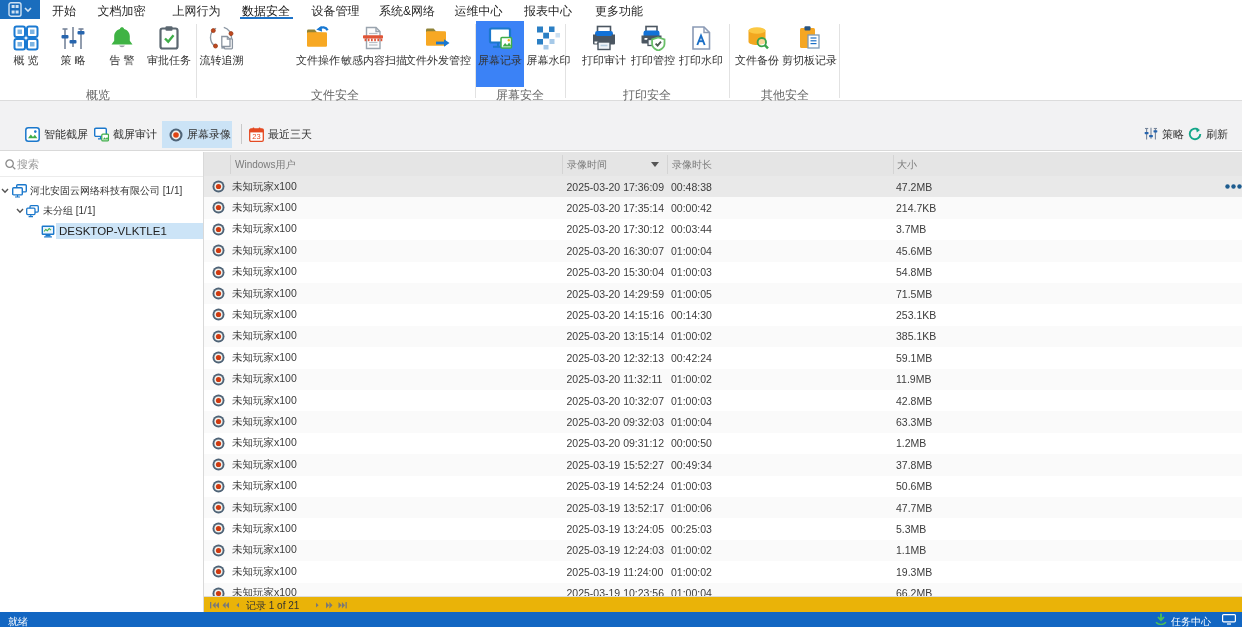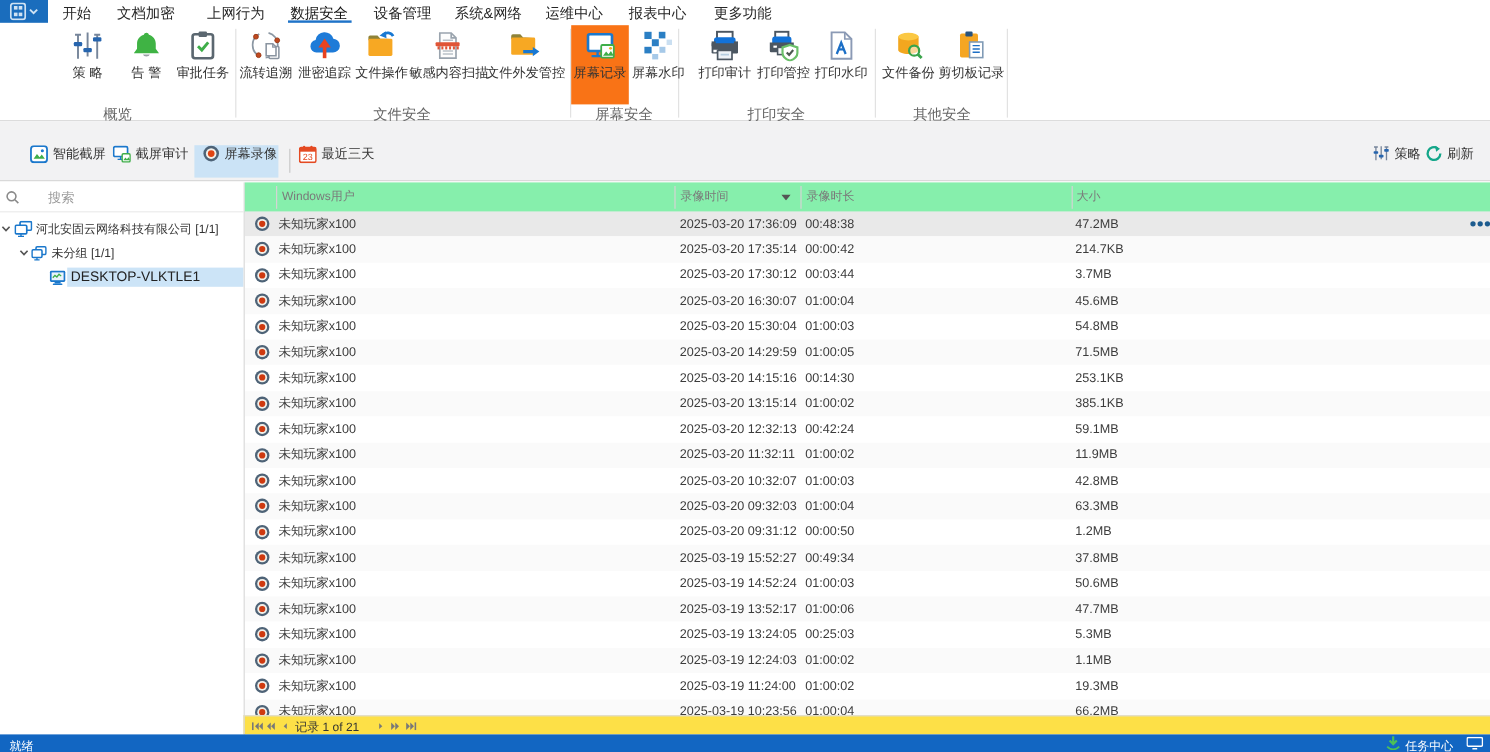--- a/index.html
+++ b/index.html
@@ -10,44 +10,44 @@
 .tab{position:absolute;top:3px;height:15px;font-size:12px;color:#262626;white-space:nowrap}
 .tab.sel{color:#111}
 #tabline{position:absolute;left:240px;top:17px;width:53px;height:2px;background:#1e73c8}
 
 #ribbon{position:absolute;left:0;top:20px;width:1242px;height:81px;background:#fff;border-bottom:1px solid #dcdcdc}
 .gsep{position:absolute;top:4px;width:1px;height:74px;background:#e2e2e2}
 .glabel{position:absolute;top:67px;font-size:12px;color:#666;white-space:nowrap;transform:translateX(-50%)}
 .rbtn{position:absolute;top:1px;height:66px;text-align:center}
 .rbtn .ric{display:block;margin:4px auto 2px}
 .rbtn .rlb{display:block;font-size:11px;color:#333;white-space:nowrap;letter-spacing:0}
-.rbtn.sel{background:#f97316}
+.rbtn.sel{background:#3b82f6}
 
 #toolbar{position:absolute;left:0;top:101px;width:1242px;height:50px;background:#f2f2f3;border-bottom:1px solid #d9d9d9}
-.tbtn{position:absolute;top:20px;height:26px;display:flex;align-items:flex-start;font-size:11px;color:#333;white-space:nowrap}
+.tbtn{position:absolute;top:20px;height:26px;display:flex;align-items:center;font-size:11px;color:#333;white-space:nowrap}
 .tbtn svg{margin-right:4px}
 .tbtn.sel{background:#cbe3f6;top:20px;height:27px}
 .tsep{position:absolute;top:23px;width:1px;height:20px;background:#c9c9c9}
 
 #leftpanel{position:absolute;left:0;top:152px;width:203px;height:460px;background:#fff}
 #searchrow{position:absolute;left:0;top:0;width:203px;height:25px;border-bottom:1px solid #ececec;display:flex;align-items:center}
-#searchrow .stext{color:#9a9a9a;font-size:11px;margin-left:24px}
+#searchrow .stext{color:#9a9a9a;font-size:11px;margin-left:1px}
 .titem{position:absolute;display:flex;align-items:center;font-size:10px;color:#333;white-space:nowrap}
 #table{position:absolute;left:203px;top:152px;width:1039px;height:460px;border-left:1px solid #d9d9d9;background:#fff}
-#thead{position:absolute;left:0;top:0;width:1039px;height:25px;background:#86efac}
+#thead{position:absolute;left:0;top:0;width:1039px;height:25px;background:#e5e5e5}
 .hcell{position:absolute;top:0;height:25px;line-height:25px;font-size:10px;color:#7a7a7a;white-space:nowrap}
 .hsep{position:absolute;top:3px;width:1px;height:19px;background:#d4d4d4}
 #rows{position:absolute;left:0;top:24px;width:1039px;height:420px;overflow:hidden}
 .row{position:absolute;left:0;width:1039px;height:21.4px;display:flex;align-items:center;font-size:10.5px;color:#3c3c3c}
 .row .c1{position:absolute;left:28px}
 .row .c2{position:absolute;left:362.5px}
 .row .c3{position:absolute;left:467px}
 .row .c4{position:absolute;left:692px}
 .row svg{position:absolute;left:8px;top:4px}
-#pagebar{position:absolute;left:203px;top:596px;width:1039px;height:16px;background:#fde047;border-top:1px solid #dcdcdc;border-left:1px solid #d9d9d9}
+#pagebar{position:absolute;left:203px;top:596px;width:1039px;height:16px;background:#eab308;border-top:1px solid #dcdcdc;border-left:1px solid #d9d9d9}
 
 #statusbar{position:absolute;left:0;top:612px;width:1242px;height:15px;background:#1266c2;color:#fff;font-size:10px}
 </style></head>
 <body>
 <div id="app">
 
 <div id="tabbar">
   <div id="appbtn">
         <svg width="26" height="15" viewBox="0 0 26 15" style="position:absolute;left:8px;top:2px">
           <rect x="1" y="0.8" width="12" height="13.4" rx="2" fill="none" stroke="#cfe2f3" stroke-width="1.4"></rect>
@@ -77,20 +77,37 @@
   <div class="gsep" style="left:475px"></div>
   <div class="gsep" style="left:565px"></div>
   <div class="gsep" style="left:729px"></div>
   <div class="gsep" style="left:839px"></div>
   <span class="glabel" style="left:98px">概览</span>
   <span class="glabel" style="left:335px">文件安全</span>
   <span class="glabel" style="left:520px">屏幕安全</span>
   <span class="glabel" style="left:647px">打印安全</span>
   <span class="glabel" style="left:785px">其他安全</span>
 
+  <div class="rbtn" style="left:2px;width:48px">
+        <svg class="ric" width="26" height="26" viewBox="0 0 26 26">
+          <g fill="#fff" stroke="#1b7ad2" stroke-width="2">
+            <rect x="1.5" y="1.5" width="10.5" height="10.5" rx="2"></rect>
+            <rect x="14" y="1.5" width="10.5" height="10.5" rx="2"></rect>
+            <rect x="1.5" y="14" width="10.5" height="10.5" rx="2"></rect>
+            <rect x="14" y="14" width="10.5" height="10.5" rx="2"></rect>
+          </g>
+          <g fill="#7db4e2">
+            <rect x="4.5" y="4.5" width="4.5" height="4.5"></rect>
+            <rect x="17" y="4.5" width="4.5" height="4.5"></rect>
+            <rect x="4.5" y="17" width="4.5" height="4.5"></rect>
+            <rect x="17" y="17" width="4.5" height="4.5"></rect>
+          </g>
+        </svg>
+        <span class="rlb">概 览</span>
+      </div>
 
   <div class="rbtn" style="left:49px;width:48px">
         <svg class="ric" width="26" height="26" viewBox="0 0 26 26">
           <g stroke="#76859a" stroke-width="1.6">
             <line x1="5" y1="4" x2="5" y2="24"></line>
             <line x1="13" y1="2" x2="13" y2="22"></line>
             <line x1="21" y1="4" x2="21" y2="24"></line>
             <line x1="2.5" y1="4" x2="7.5" y2="4"></line>
             <line x1="18.5" y1="4" x2="23.5" y2="4"></line>
           </g>
@@ -128,30 +145,20 @@
             <circle cx="23" cy="8.6" r="2"></circle>
             <circle cx="7.5" cy="21" r="2"></circle>
           </g>
           <rect x="16.2" y="13.8" width="8.2" height="10" rx="0.8" fill="#fff" stroke="#8a94a0" stroke-width="1.3"></rect>
           <path d="M13.8 11.5h5.5l2.7 2.7v7.3h-8.2z" fill="#fff" stroke="#8a94a0" stroke-width="1.3"></path>
           <path d="M19.3 11.5v2.7h2.7" fill="none" stroke="#8a94a0" stroke-width="1.1"></path>
         </svg>
         <span class="rlb">流转追溯</span>
       </div>
 
-  <div class="rbtn" style="left:246px;width:49px">
-        <svg class="ric" width="27" height="26" viewBox="0 0 27 26">
-          <path d="M6.6 18.8a5.3 5.3 0 0 1-.6-10.5A7.6 7.6 0 0 1 20.8 7.2a5.6 5.6 0 0 1-.7 11.6z" fill="#1e7bd8"></path>
-          <g fill="#e8431f">
-            <rect x="12" y="13" width="3" height="10.5"></rect>
-            <path d="M13.5 7l5.2 7.6H8.3z"></path>
-          </g>
-        </svg>
-        <span class="rlb">泄密追踪</span>
-      </div>
 
   <div class="rbtn" style="left:294px;width:48px">
         <svg class="ric" width="26" height="26" viewBox="0 0 26 26">
           <path d="M2 8.5V6a1.4 1.4 0 0 1 1.4-1.4h6.2L12 7.2h8z" fill="#8f8338"></path>
           <rect x="2" y="7.2" width="20" height="14.5" rx="1.2" fill="#f7a823"></rect>
           <path d="M14 4.2c2.6-2.8 7-2.2 8.6 1" fill="none" stroke="#1878d2" stroke-width="2.3"></path>
           <path d="M16.5 1l-5.2 3.6 5.8 2.2z" fill="#1878d2"></path>
         </svg>
         <span class="rlb">文件操作</span>
       </div>

